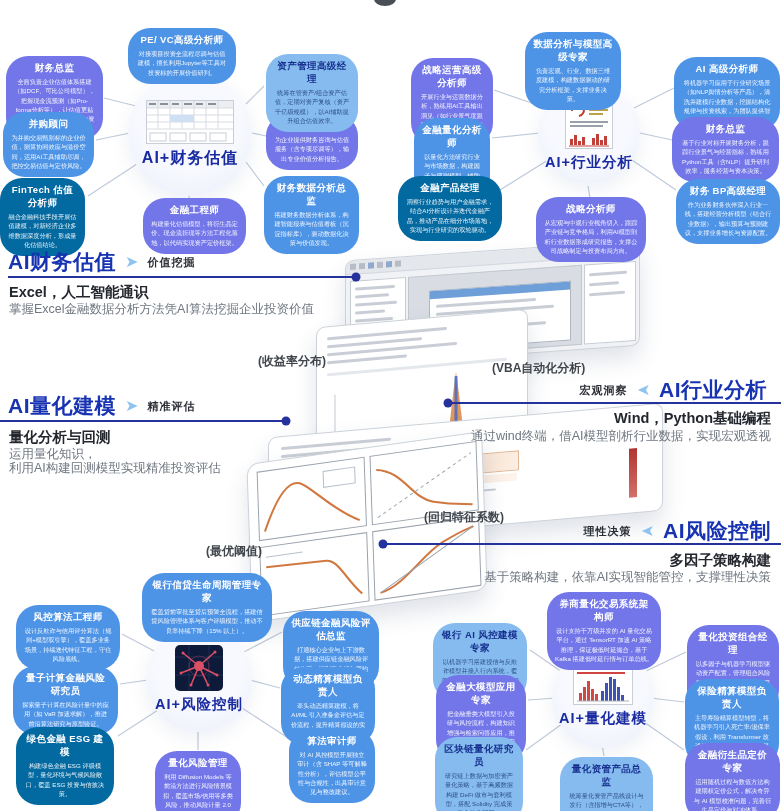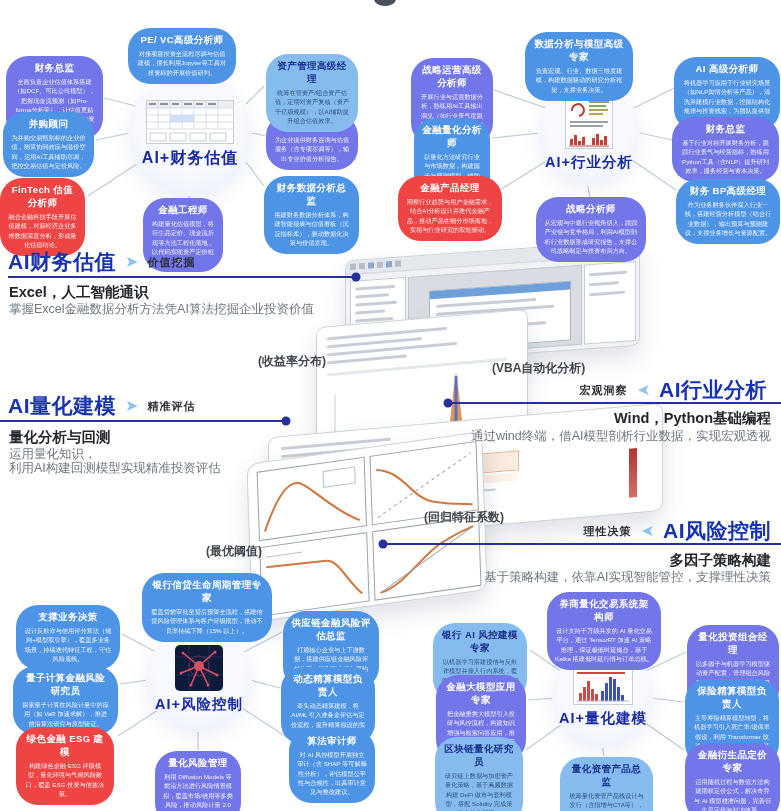--- a/index.html
+++ b/index.html
@@ -9,31 +9,31 @@
   #gray-lines{z-index:0;}
   #navy-lines{z-index:5;}
 
   
   .bubble{position:absolute;z-index:7;border-radius:22px;padding:6px 8px 7px;box-sizing:border-box;
           text-align:center;color:#fff;}
   .b-title{font-weight:bold;font-size:9.5px;letter-spacing:.4px;margin-bottom:2px;}
   .b-body{font-size:6.2px;line-height:1.5;opacity:.92;}
   .c-blue{background:#4E94E6;}
   .c-purple{background:#7276E8;}
-  .c-cyan{background:#ef4444;}
+  .c-cyan{background:#0369a1;}
   .c-lblue{background:#85BBEE;}
   .c-lblue .b-title{color:#17308F;}
   .c-lblue .b-body{color:#1d3a77;opacity:.85;}
 
   .b-tl0{left:128px;top:28px;width:108px}.b-tl1{left:6px;top:56px;width:97px}
   .b-tl2{left:3px;top:112px;width:91px}.b-tl3{left:0;top:178px;width:85px}
-  .b-tl4{left:143px;top:198px;width:80px}.b-tl5{left:266px;top:54px;width:92px}
+  .b-tl4{left:143px;top:198px;width:103px}.b-tl5{left:266px;top:54px;width:92px}
   .b-tl6{left:266px;top:114px;width:92px}.b-tl7{left:264px;top:176px;width:95px}
 
-  .b-tr0{left:525px;top:32px;width:108px}.b-tr1{left:411px;top:58px;width:82px}
+  .b-tr0{left:525px;top:32px;width:96px}.b-tr1{left:411px;top:58px;width:82px}
   .b-tr2{left:414px;top:118px;width:76px}.b-tr3{left:398px;top:176px;width:104px}
   .b-tr4{left:536px;top:197px;width:110px}.b-tr5{left:674px;top:57px;width:106px}
   .b-tr6{left:672px;top:117px;width:107px}.b-tr7{left:676px;top:179px;width:104px}
 
   .b-bl0{left:142px;top:573px;width:130px}.b-bl1{left:16px;top:605px;width:104px}
   .b-bl2{left:13px;top:666px;width:105px}.b-bl3{left:16px;top:727px;width:98px}
   .b-bl4{left:155px;top:751px;width:86px}.b-bl5{left:283px;top:611px;width:96px}
   .b-bl6{left:281px;top:667px;width:94px}.b-bl7{left:289px;top:729px;width:86px}
 
   .b-br0{left:547px;top:592px;width:114px}.b-br1{left:433px;top:623px;width:94px}
@@ -471,21 +471,21 @@
   <div class="bubble c-blue b-tr7">
       <div class="b-title">财务 BP高级经理</div>
       <div class="b-body">作为业务财务伙伴深入行业一线，搭建经营分析模型（结合行业数据），输出预算与预测建议，支撑业务增长与资源配置。</div>
     </div>
 
   <div class="bubble c-blue b-bl0">
       <div class="b-title">银行信贷生命周期管理专家</div>
       <div class="b-body">覆盖贷前审批至贷后预警全流程，搭建信贷风险管理体系与客户评级模型，推动不良率持续下降（15% 以上）。</div>
     </div>
   <div class="bubble c-blue b-bl1">
-      <div class="b-title">支撑业务决策</div>
+      <div class="b-title">风控算法工程师</div>
       <div class="b-body">设计反欺诈与信用评分算法（规则+模型双引擎），覆盖多业务场景，持续迭代特征工程，守住风险底线。</div>
     </div>
   <div class="bubble c-blue b-bl2">
       <div class="b-title">量子计算金融风险研究员</div>
       <div class="b-body">探索量子计算在风险计量中的应用（如 VaR 加速求解），推进前沿算法研究与原型验证。</div>
     </div>
   <div class="bubble c-cyan b-bl3">
       <div class="b-title">绿色金融 ESG 建模</div>
       <div class="b-body">构建绿色金融 ESG 评级模型，量化环境与气候风险敞口，覆盖 ESG 投资与信披决策。</div>
     </div>

